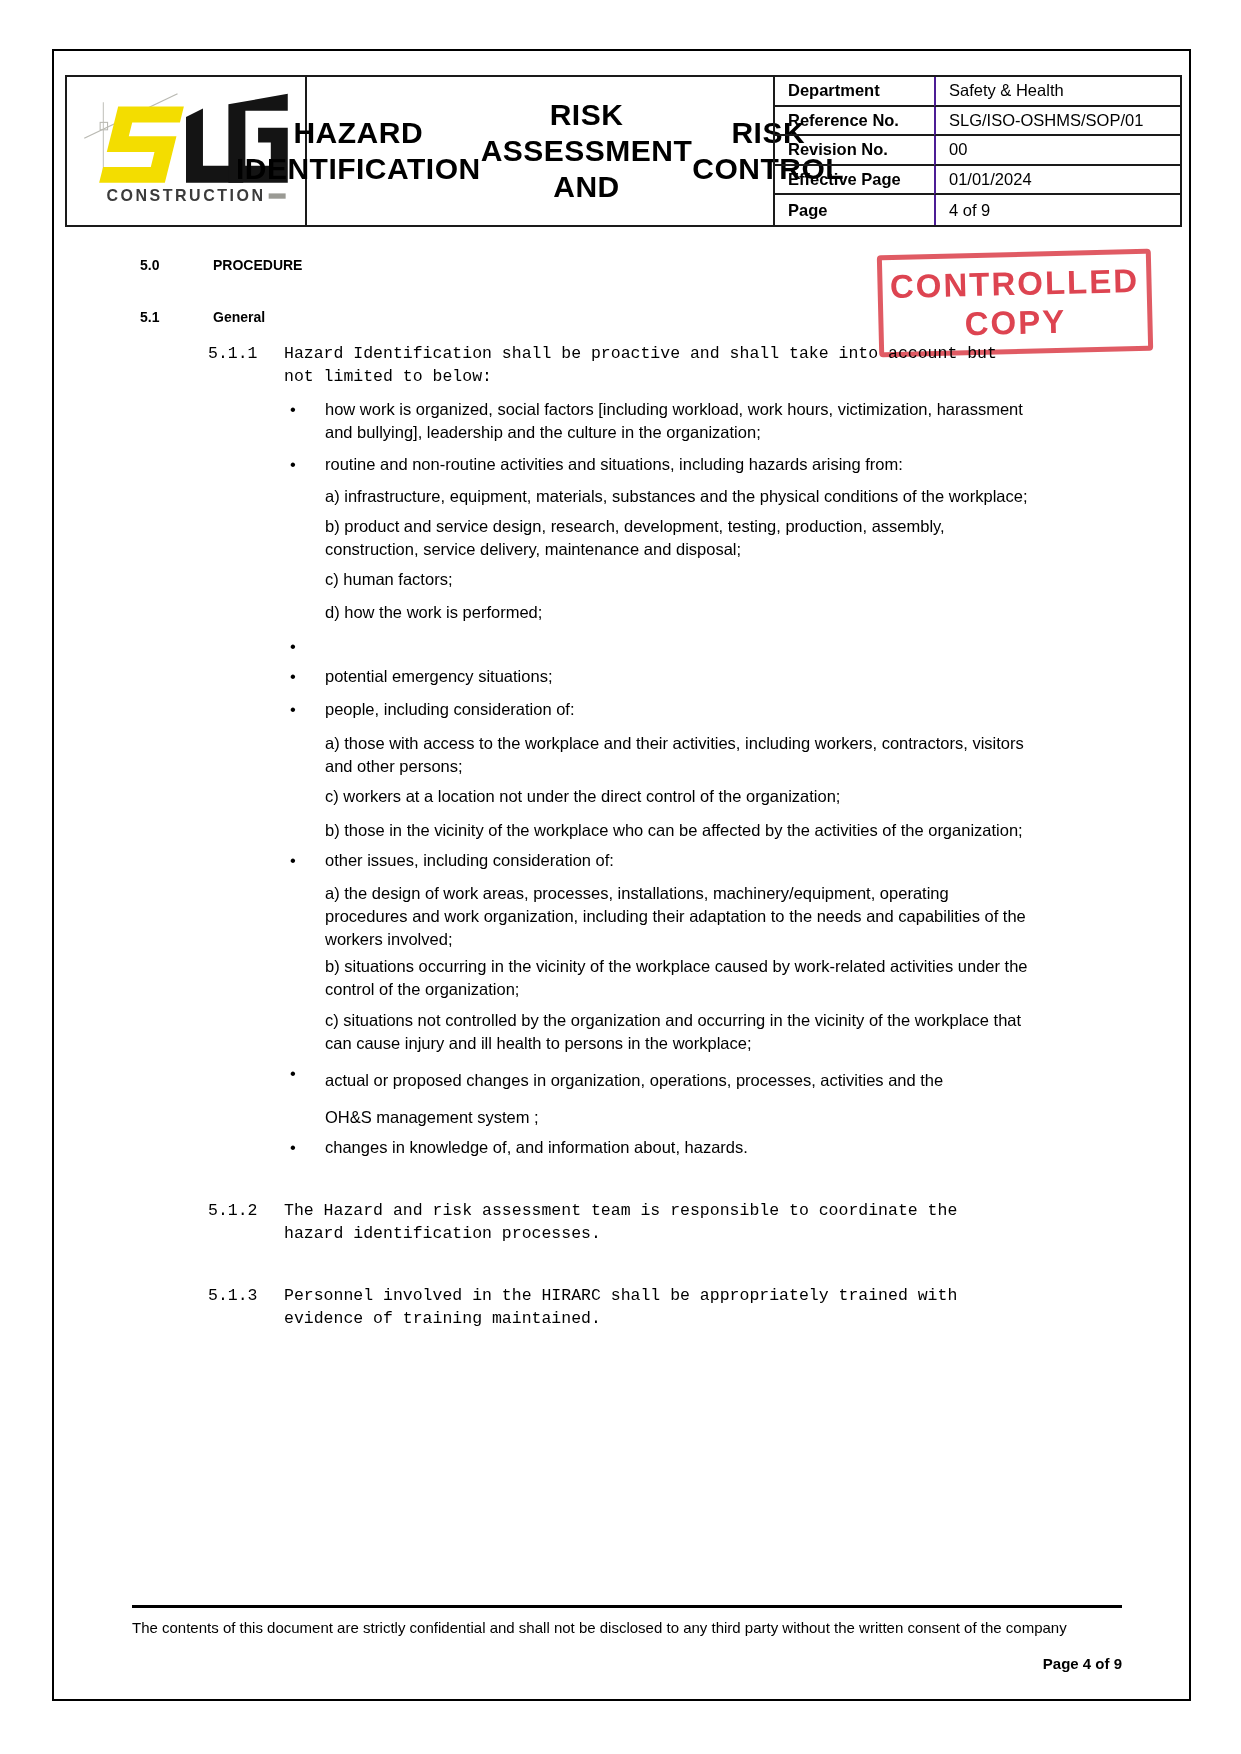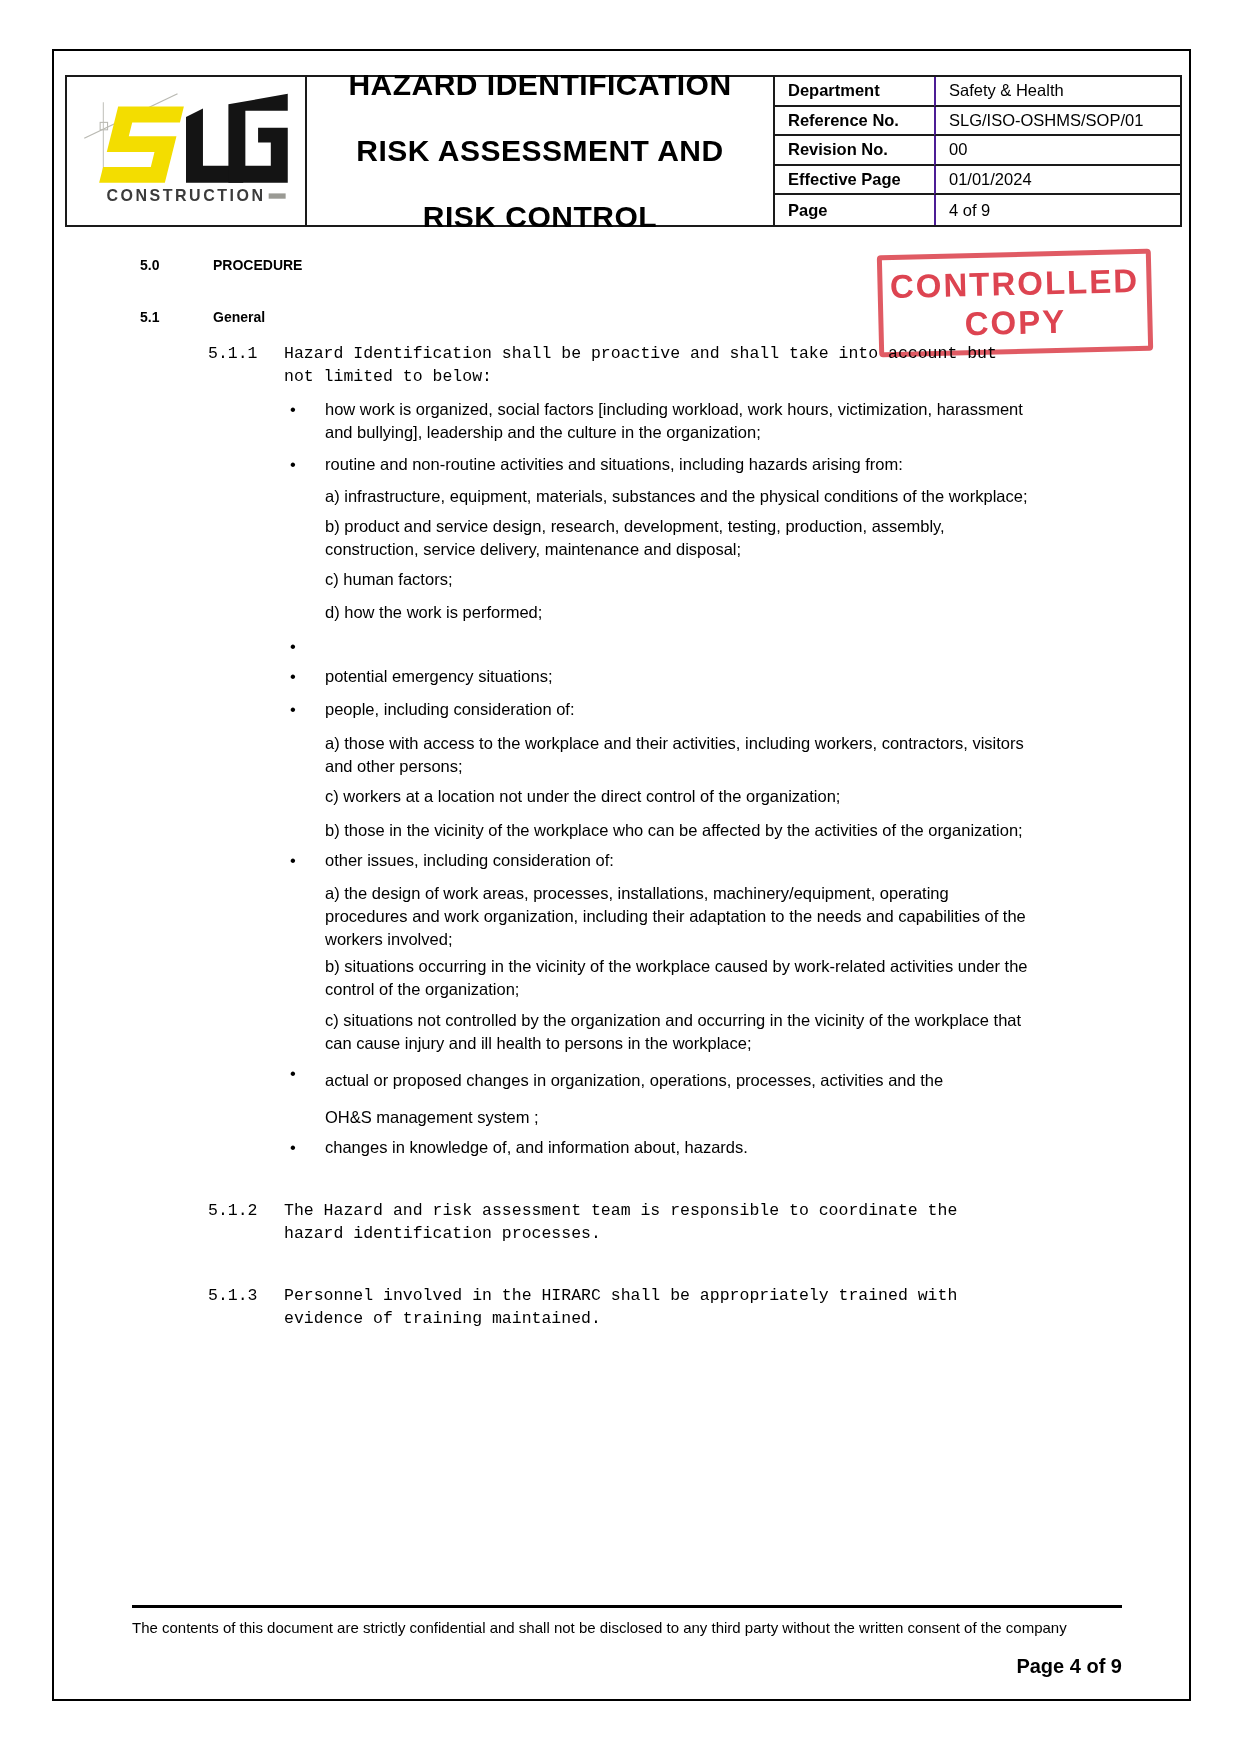--- a/index.html
+++ b/index.html
@@ -13,21 +13,21 @@
     border:2px solid #000;
   }
   
   .hdr {
     position:absolute; left:65px; top:75px; width:1117px; height:152px;
     border:2px solid #1a1a1a; display:grid;
     grid-template-columns:240px 466px 161px 246px;
     grid-template-rows:repeat(5,1fr); background:#fff;
   }
   .logo-cell { grid-column:1; grid-row:1/6; display:flex; align-items:center; justify-content:center; border-right:2px solid #1a1a1a; }
-  .title-cell { grid-column:2; grid-row:1/6; display:flex; flex-direction:column; align-items:center; justify-content:center; text-align:center;gap:30px; }
+  .title-cell { grid-column:2; grid-row:1/6; display:flex; align-items:center; justify-content:center; text-align:center; }
   .title-cell div { font-weight:bold; font-size:30px; line-height:36px; letter-spacing:0.5px; }
   .cell { display:flex; align-items:center; padding-left:13px; font-size:16.5px; overflow:hidden; white-space:nowrap; }
   .lbl { grid-column:3; font-weight:bold; border-left:2px solid #1a1a1a; }
   .val { grid-column:4; border-left:2px solid #4c1d95; }
   .rb  { border-bottom:2px solid #1a1a1a; }
   
   .stamp {
     position:absolute; left:878px; top:252px; width:274px; height:102px;
     border:5px solid rgba(217,55,66,0.82); border-radius:4px;
     transform:rotate(-1.4deg);
@@ -50,21 +50,21 @@
   .li.bullet { margin-left:290px; display:flex; }
   .li.bullet .mark { flex:0 0 35px; }
   .li.bullet .txt { width:710px; }
   .li.sub { margin-left:325px; width:710px; }
   .loose .txt { line-height:37px; }
   .g0{margin-bottom:0} .g4{margin-bottom:4px} .g7{margin-bottom:7px} .g8{margin-bottom:8px}
   .g9{margin-bottom:9px} .g10{margin-bottom:10px} .g11{margin-bottom:11px}
   
   .foot-rule { position:absolute; left:132px; top:1605px; width:990px; border-top:3px solid #000; }
   .foot-note { position:absolute; left:132px; top:1617px; width:990px; font-size:15px; line-height:21px; }
-  .foot-page { position:absolute; left:132px; top:1655px; width:990px; font-size:20px; font-weight:bold; text-align:right; }
+  .foot-page { position:absolute; left:132px; top:1655px; width:990px; font-size:15px; font-weight:bold; text-align:right; }
   
   .logo-word { font-family:"Liberation Sans", sans-serif; font-weight:bold; }
 </style>
 </head>
 <body>
 
 <div class="page">
   <div class="frame"></div>
 
   <div class="hdr">

